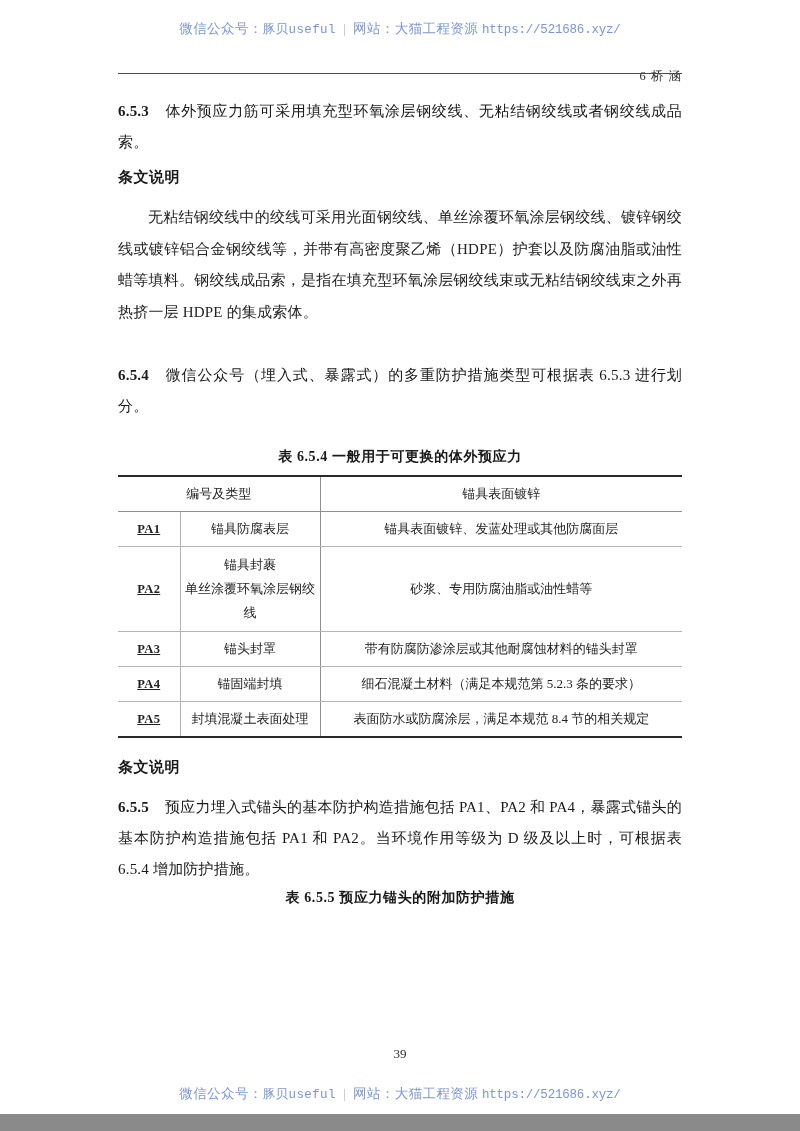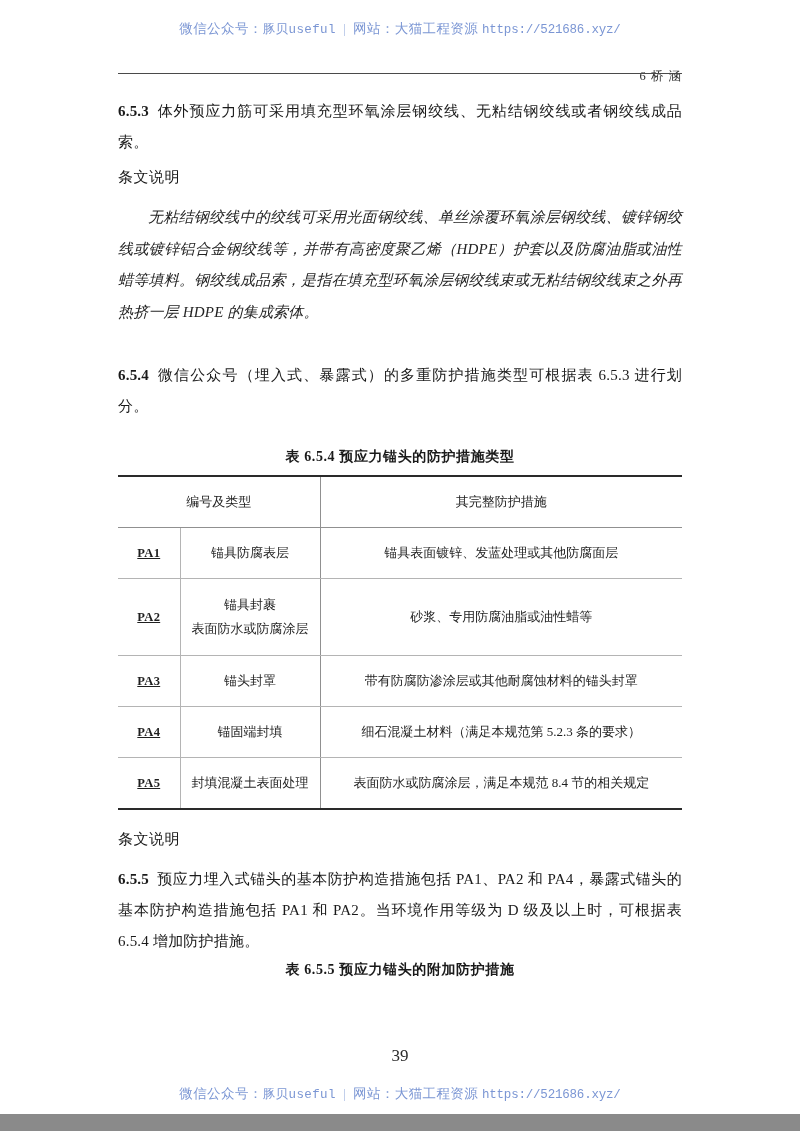--- a/index.html
+++ b/index.html
@@ -80,43 +80,42 @@
   .clause {
     font-size: 15px;
     line-height: 31px;
     text-align: justify;
     text-justify: inter-ideograph;
     margin: 0 0 2px 0;
     letter-spacing: 0.2px;
   }
   .clause .num {
     font-weight: bold;
-    margin-right: 8px;
+    margin-right: 16px;
   }
 
   
   .explain-head {
     font-size: 15px;
-    font-weight: normal;
+    font-weight: bold;
     line-height: 30px;
     margin: 4px 0 0 0;
     letter-spacing: 0.5px;
   }
 
   
   .explain {
     font-size: 15px;
     line-height: 31.5px;
     text-align: justify;
     text-justify: inter-ideograph;
     margin: 0;
     text-indent: 2em;
     letter-spacing: 0.2px;
     font-family: "Liberation Serif", "DejaVu Serif", serif;
-    font-style: italic;
     color: #232323;
   }
 
   .gap-sm { height: 10px; }
   .gap-md { height: 22px; }
 
   
   .tbl-caption {
     text-align: center;
     font-size: 14px;
@@ -126,21 +125,21 @@
     line-height: 22px;
   }
   table.spec {
     width: 564px;
     border-collapse: collapse;
     font-size: 13px;
     table-layout: fixed;
   }
   table.spec td, table.spec th {
     border: none;
-    padding: 14px 4px;
+    padding: 6px 4px;
     text-align: center;
     vertical-align: middle;
     font-weight: normal;
     line-height: 22px;
     color: #1f1f1f;
   }
   table.spec tr.topline > * { border-top: 2.2px solid #2a2a2a; }
   table.spec tr.headrow > * { border-bottom: 1px solid #909090; }
   table.spec tr.bodyrow > * { border-bottom: 1px solid #b4b4b4; }
   table.spec tr.lastrow > * { border-bottom: 2.2px solid #2a2a2a; }
@@ -153,21 +152,21 @@
     letter-spacing: 0.3px;
   }
   table.spec td.two-line { line-height: 24px; margin-top: 28px; }
 
   .page-number {
     position: absolute;
     left: 0;
     top: 1046px;
     width: 800px;
     text-align: center;
-    font-size: 17px;
+    font-size: 13px;
     color: #2a2a2a;
   }
 </style>
 </head>
 <body>
 
 <div class="page">
 
   <div class="watermark watermark-top">
     <span>微信公众号：</span><span class="wm-latin">豚贝useful</span><span class="wm-sep">|</span><span>网站：</span><span>大猫工程资源</span>&nbsp;<span class="wm-url">https://521686.xyz/</span>
@@ -188,45 +187,45 @@
 
     <div class="gap-sm"></div>
 
 
     <div class="gap-md"></div>
 
     <p class="clause"><span class="num">6.5.4</span><span>微信公众号（埋入式、暴露式）的多重防护措施类型可根据表 6.5.3 进行划分。</span></p>
 
     <div class="gap-md"></div>
 
-    <div class="tbl-caption">表 6.5.4  预应力锚头的防护措施类型</div>
+    <div class="tbl-caption">表 6.5.4  一般用于可更换的体外预应力</div>
 
     <table class="spec">
       <colgroup>
         <col style="width:62px">
         <col style="width:140px">
         <col style="width:362px">
       </colgroup>
       <tbody>
         <tr class="topline headrow">
           <td colspan="2" class="vsep">编号及类型</td>
-          <td>其完整防护措施</td>
+          <td>锚具表面镀锌</td>
         </tr>
 
         <tr class="bodyrow">
           <td class="code vsep-light">PA1</td>
           <td class="vsep">锚具防腐表层</td>
           <td>锚具表面镀锌、发蓝处理或其他防腐面层</td>
         </tr>
 
         <tr class="bodyrow">
           <td class="code vsep-light">PA2</td>
           <td class="vsep two-line">
             <div>锚具封裹</div>
-            <div>表面防水或防腐涂层</div>
+            <div>单丝涂覆环氧涂层钢绞线</div>
           </td>
           <td>砂浆、专用防腐油脂或油性蜡等</td>
         </tr>
 
         <tr class="bodyrow">
           <td class="code vsep-light">PA3</td>
           <td class="vsep">锚头封罩</td>
           <td>带有防腐防渗涂层或其他耐腐蚀材料的锚头封罩</td>
         </tr>
 

